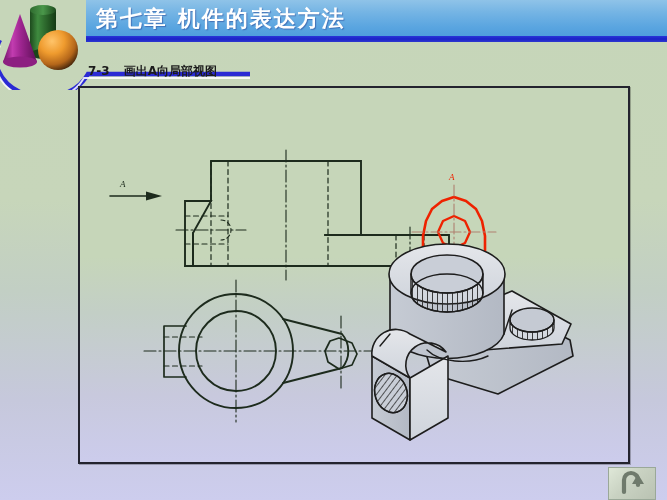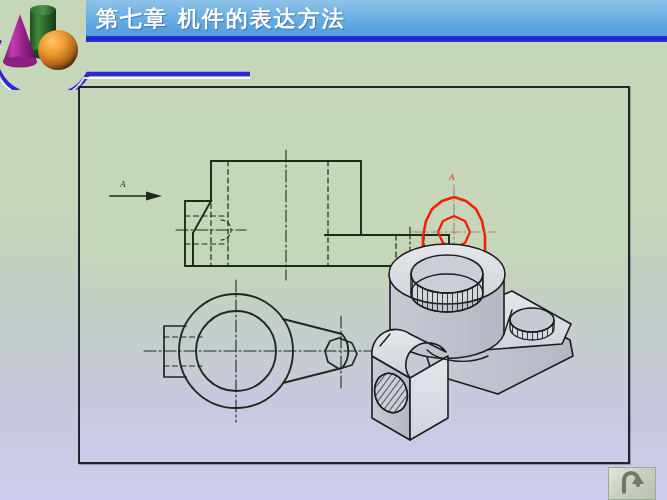--- a/index.html
+++ b/index.html
@@ -110,20 +110,23 @@
     <g>
       <circle cx="58" cy="50" r="20" fill="url(#gsph)"></circle>
     </g>
 
     <g>
       <path d="M0 40 A 48 40 0 0 0 88 74 L 250 74" fill="none" stroke="#2a2ad4" stroke-width="4.5"></path>
       <path d="M0 46 A 44 36 0 0 0 84 78 L 250 78" fill="none" stroke="#ffffff" stroke-width="2" opacity=".85"></path>
     </g>
   </svg>
 
+  <div class="subtitle noselect">
+    <span class="num">7-3</span><span>画出A向局部视图</span>
+  </div>
 
   <div class="frame">
 
     <svg width="544" height="370" viewBox="0 0 544 370">
       <defs>
         <linearGradient id="isoFace" x1="0" y1="0" x2="0" y2="1">
           <stop offset="0%" stop-color="#e4e6ea"></stop>
           <stop offset="100%" stop-color="#cfd4dc"></stop>
         </linearGradient>
         <linearGradient id="isoSide" x1="0" y1="0" x2="1" y2="0">

